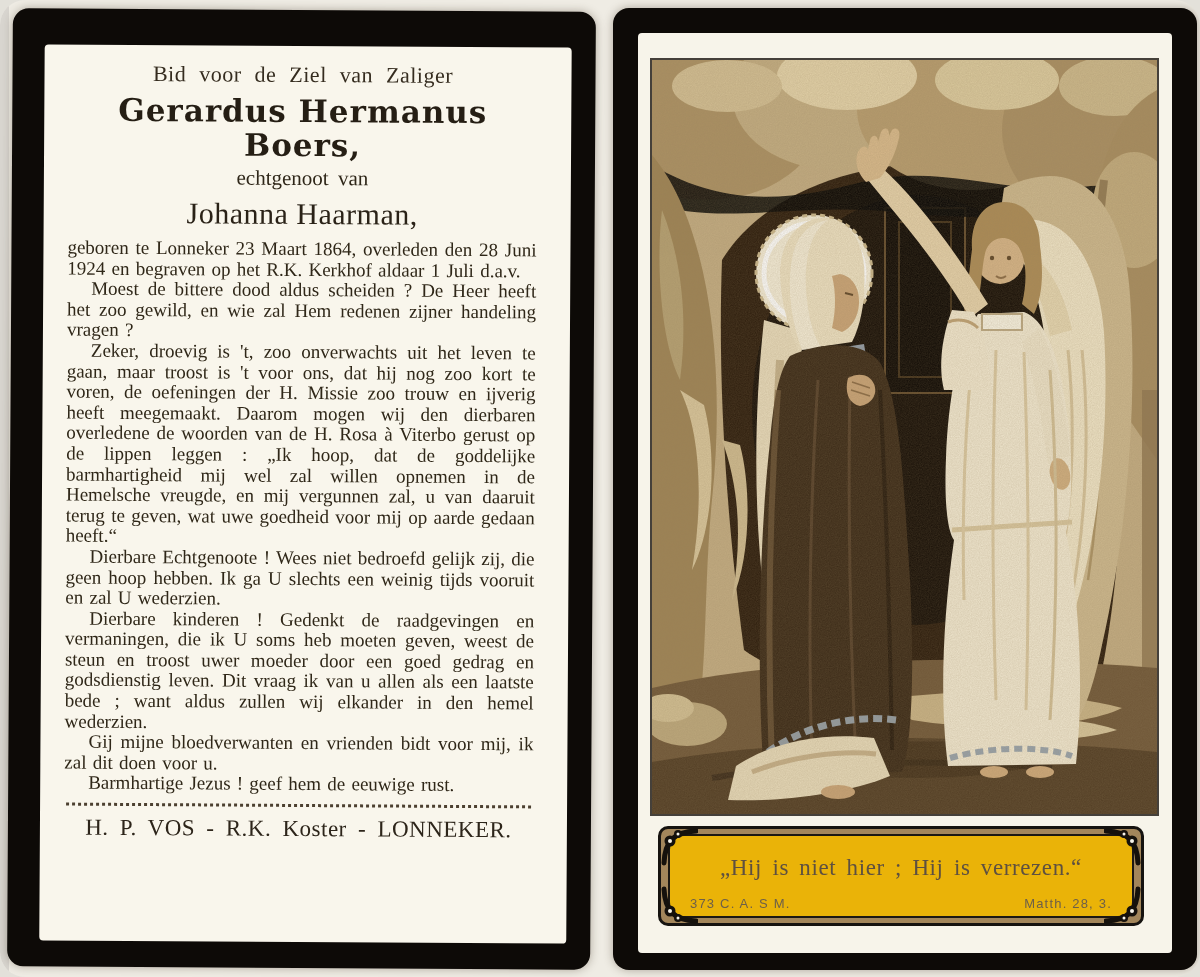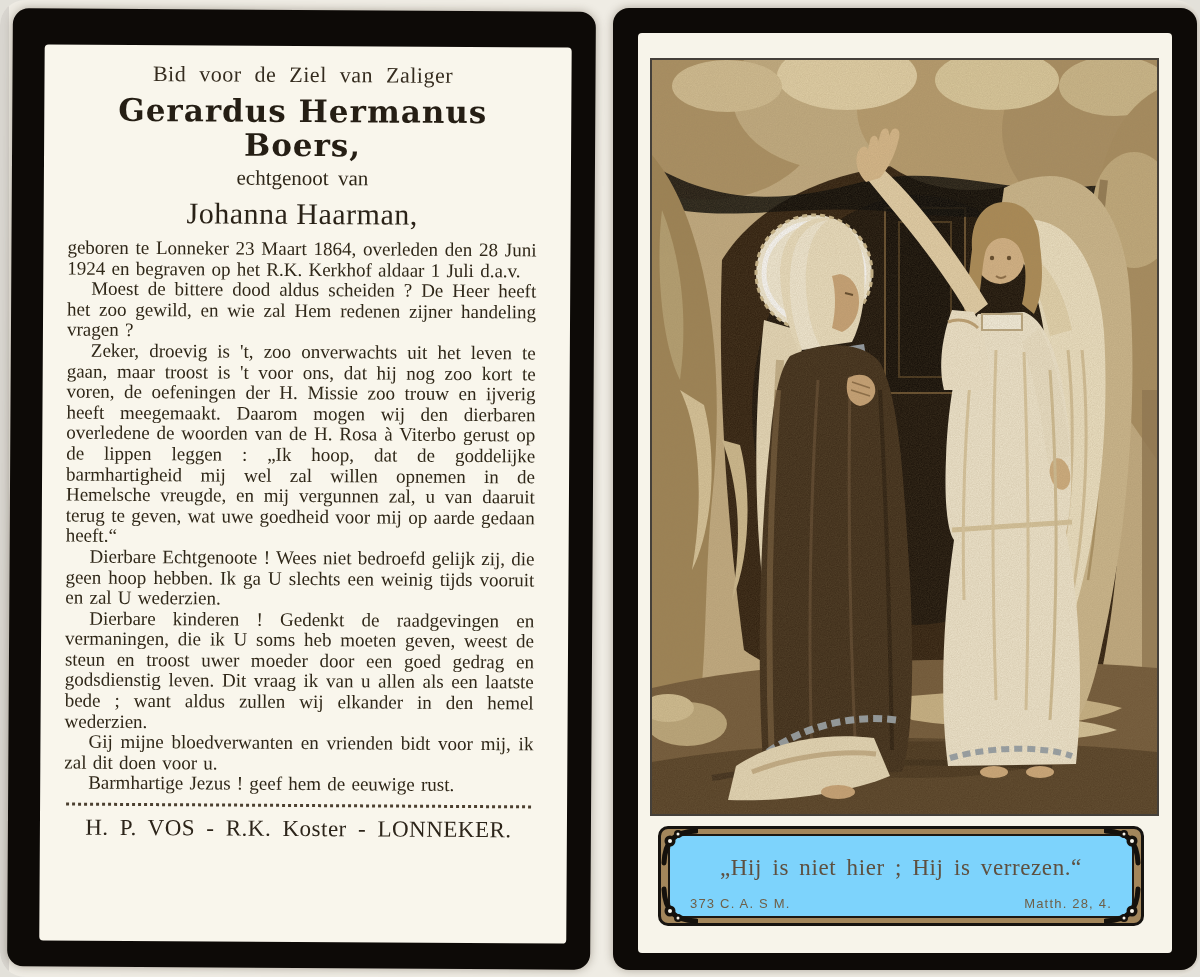--- a/index.html
+++ b/index.html
@@ -33,21 +33,21 @@
        word-spacing:5px;letter-spacing:.5px;color:#2d251a;}
 
   
   .illustration{position:absolute;left:12px;top:25px;width:505px;height:754px;
                 border:2px solid #45403a;background:#c3ac82;
                 box-shadow:inset 0 0 50px rgba(70,48,24,.28);}
   .illustration svg{display:block;width:100%;height:100%;}
 
   .plaque{position:absolute;left:20px;top:793px;width:486px;height:100px;
           background:#a3865b;border:3px solid #161310;border-radius:10px;box-sizing:border-box;}
-  .plaque-inner{position:absolute;left:7px;right:7px;top:5px;bottom:5px;background:#7dd3fc;
+  .plaque-inner{position:absolute;left:7px;right:7px;top:5px;bottom:5px;background:#eab308;
           border:2px solid #1c1813;border-radius:16px;display:flex;flex-direction:column;
           padding:4px 16px 3px;box-sizing:border-box;}
   .quote{flex:1;display:flex;align-items:center;justify-content:center;white-space:nowrap;
          font-size:23px;color:#5e5040;letter-spacing:.6px;word-spacing:4px;}
   .refs{display:flex;justify-content:space-between;align-items:flex-end;
         font-family:"Liberation Sans",sans-serif;font-size:13px;letter-spacing:1.2px;
         color:#6e6049;padding:0 4px 2px;}
   .orn{position:absolute;width:38px;height:38px;z-index:3;}
   .orn svg{display:block;width:100%;height:100%;}
   .orn.tl{left:-1px;top:-1px;}
@@ -229,20 +229,20 @@
               <circle cx="10" cy="13" r="5.5" fill="#15110c"></circle>
               <circle cx="10" cy="13" r="2" fill="#f7f4ea"></circle>
               <circle cx="18" cy="6" r="4" fill="#15110c"></circle>
               <circle cx="18" cy="6" r="1.5" fill="#f7f4ea"></circle>
             </svg>
         </span>
         <div class="plaque-inner">
           <div class="quote">„Hij is niet hier&nbsp;; Hij is verrezen.“</div>
           <div class="refs">
             <span>373 C. A. S M.</span>
-            <span>Matth. 28, 4.</span>
+            <span>Matth. 28, 3.</span>
           </div>
         </div>
       </div>
 
     </div>
   </div>
 </div>
 
 </body></html>

